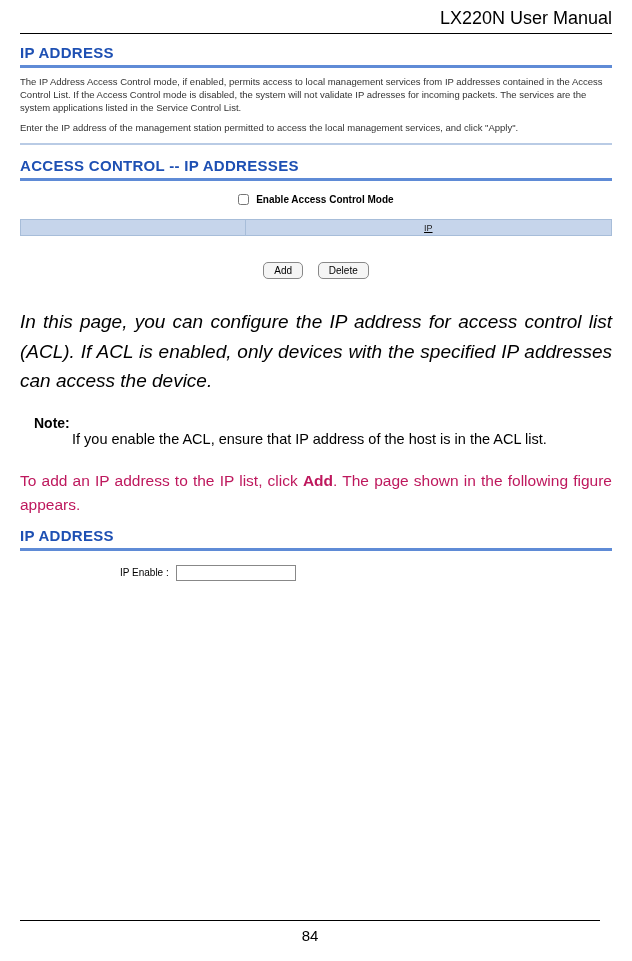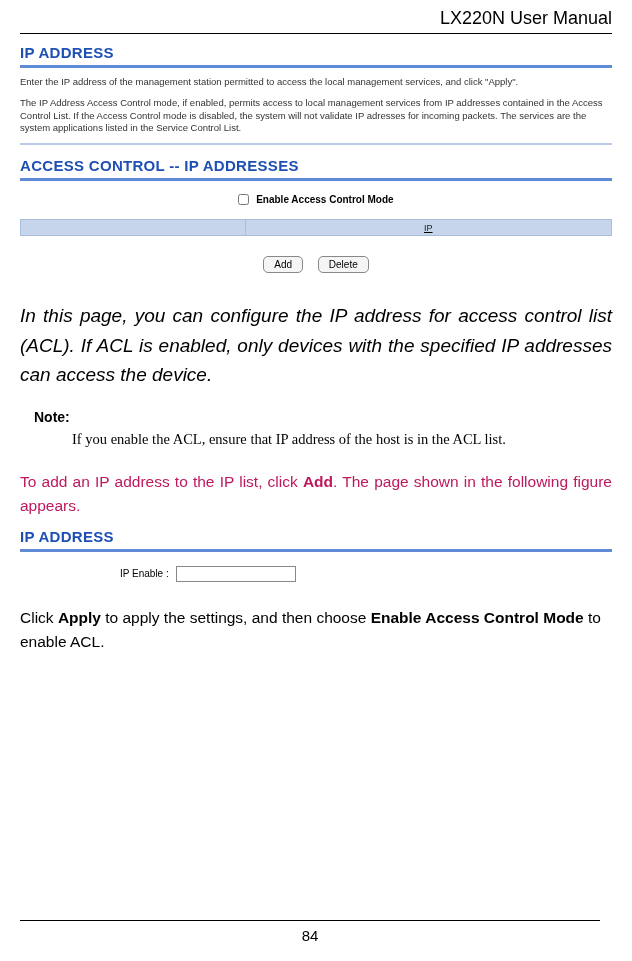--- a/index.html
+++ b/index.html
@@ -71,21 +71,21 @@
       width: 11px;
       height: 11px;
     }
     .enable-row span {
       font-weight: bold;
       vertical-align: middle;
     }
     .ip-table {
       width: 100%;
       border-collapse: collapse;
-      margin-bottom: 20px;
+      margin-bottom: 26px;
       text-decoration: underline;
     }
     .ip-table th {
       background: #c6d5eb;
       border: 1px solid #a7bdd9;
       font-size: 9px;
       font-weight: normal;
       color: #222;
       height: 16px;
       text-align: center;
@@ -123,22 +123,20 @@
       margin-top: 20px;
       margin-left: 14px;
     }
     .note-label {
       font-weight: bold;
       font-size: 14px;
     }
     .note-text {
       font-size: 14.5px;
       margin-left: 38px;
-      margin-top: 6px;
-      font-family: Liberation Serif, serif;
     }
     .body-para2 {
       font-size: 15.5px;
       color: #be185d;
       line-height: 1.55;
       margin-top: 22px;
       text-align: justify;
     }
     
     .fig2 {
@@ -188,22 +186,22 @@
 
 <div class="page-header">
   <div class="page-header-title">LX220N User Manual</div>
 </div>
 
 <div class="content">
 
   <div class="fig1">
     <div class="section-label-blue">IP ADDRESS</div>
     <div class="thick-blue-rule"></div>
+    <div class="desc-text">The IP Address Access Control mode, if enabled, permits access to local management services from IP addresses contained in the Access Control List. If the Access Control mode is disabled, the system will not validate IP adresses for incoming packets. The services are the system applications listed in the Service Control List.</div>
     <div class="desc-text">Enter the IP address of the management station permitted to access the local management services, and click "Apply".</div>
-    <div class="desc-text">The IP Address Access Control mode, if enabled, permits access to local management services from IP addresses contained in the Access Control List. If the Access Control mode is disabled, the system will not validate IP adresses for incoming packets. The services are the system applications listed in the Service Control List.</div>
     <div class="thin-blue-rule"></div>
     <div class="section-label-blue">ACCESS CONTROL -- IP ADDRESSES</div>
     <div class="thick-blue-rule"></div>
     <div class="enable-row">
       <input type="checkbox" style="">
       <span>Enable Access Control Mode</span>
     </div>
     <table class="ip-table">
       <tbody>
           <tr>
@@ -231,21 +229,18 @@
 
   <div class="fig2">
     <div class="section-label-blue">IP ADDRESS</div>
     <div class="thick-blue-rule"></div>
     <div class="ip-addr-row">
       <span>IP Enable :</span>
       <input type="text" style="">
     </div>
   </div>
 
-  <p class="body-para3">
-    <span>Click </span><b>Apply</b><span> to apply the settings, and then choose </span><b>Enable Access Control Mode</b><span> to enable ACL.</span>
-  </p>
 
 </div>
 
 <div class="page-footer">
   <span class="page-number">84</span>
 </div>
 
 </body></html>

